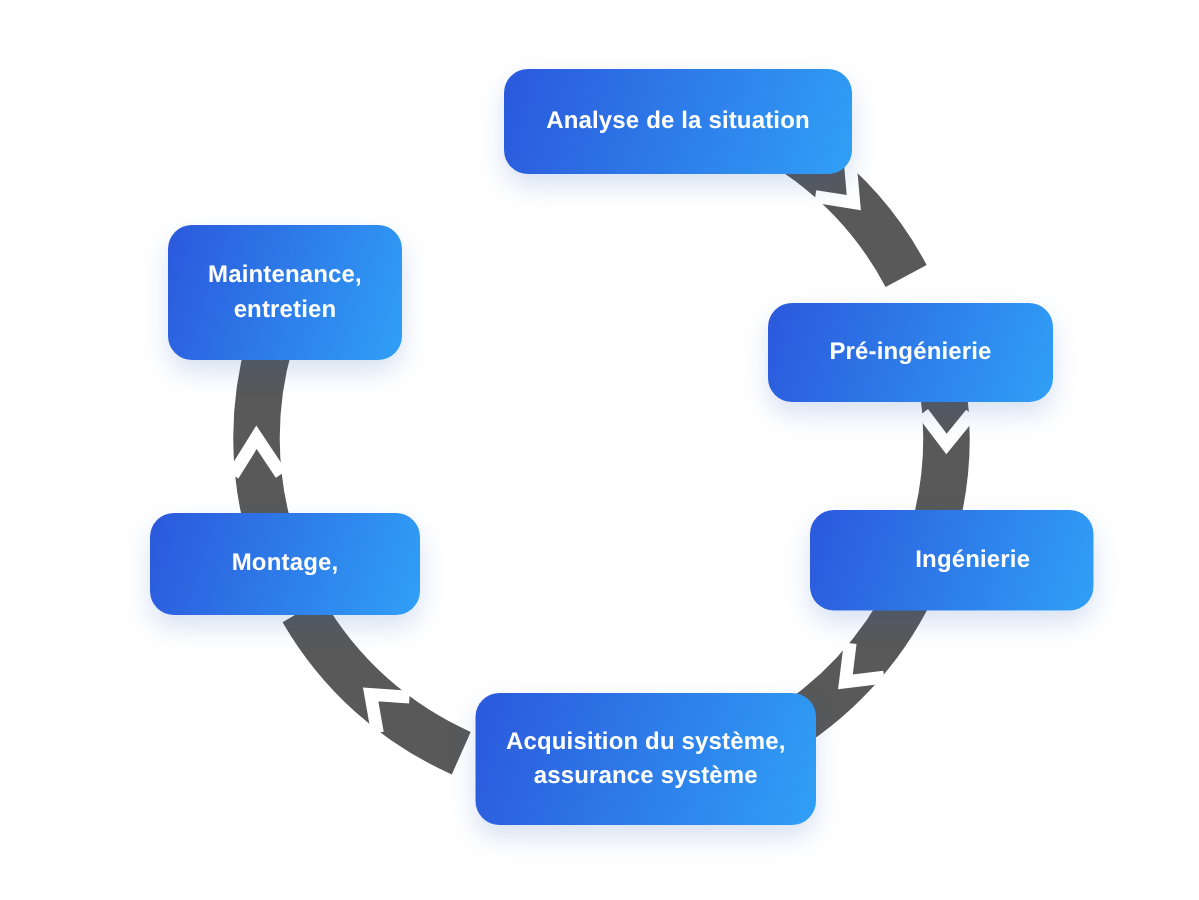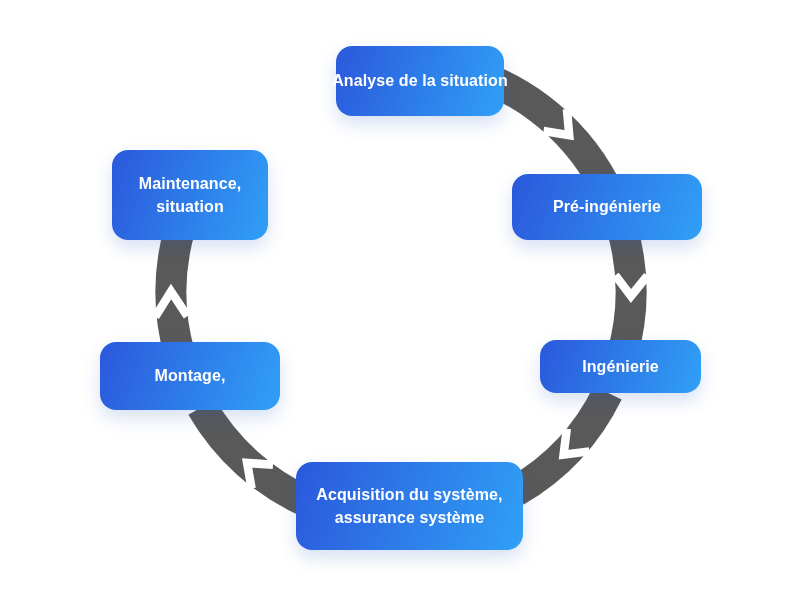--- a/index.html
+++ b/index.html
@@ -25,24 +25,24 @@
     color: #ffffff;
     font-weight: 700;
     font-size: 16px;
     line-height: 1.45;
     text-align: center;
     letter-spacing: 0.1px;
     box-shadow: 0 8px 18px rgba(34, 90, 190, 0.18);
   }
   .node .line { white-space: nowrap; }
   
-  #node-analyse      { left: 336px; top:  46px; width: 168px; height: 70px; }
+  #node-analyse      { left: 336px; top:  46px; width: 232px; height: 70px; }
   #node-pre          { left: 512px; top: 174px; width: 190px; height: 66px; }
-  #node-ingenierie   { left: 540px; top: 340px; width: 161px; height: 53px; }
-  #node-acquisition  { left: 296px; top: 462px; width: 227px; height: 88px; }
+  #node-ingenierie   { left: 540px; top: 340px; width: 161px; height: 67px; padding-left: 28px; }
+  #node-acquisition  { left: 317px; top: 462px; width: 227px; height: 88px; }
   #node-montage      { left: 100px; top: 342px; width: 180px; height: 68px; }
   #node-maintenance  { left: 112px; top: 150px; width: 156px; height: 90px; }
 </style>
 </head>
 <body>
 
 <div class="stage" style="background: rgb(255, 255, 255);">
 
   <svg class="arrow-layer" viewBox="0 0 799 600" xmlns="http://www.w3.org/2000/svg">
 
@@ -60,35 +60,35 @@
       <path d="M 589.4 451.4 L 563.6 454.6 L 566.8 428.8" stroke="#ffffff"></path>
       <path d="M 251.6 488.5 L 247.1 462.9 L 273.0 464.7" stroke="#ffffff"></path>
       <path d="M 155.3 316.8 L 171.0 291.5 L 187.4 316.2" stroke="#ffffff"></path>
     </g>
   </svg>
 
   <div class="node" id="node-analyse" style="background: linear-gradient(108deg, rgb(43, 88, 220) 0%, rgb(48, 160, 246) 100%); color: rgb(255, 255, 255);">
     <span class="line">Analyse de la situation</span>
   </div>
 
-  <div class="node" id="node-pre" style="background: linear-gradient(108deg, rgb(43, 88, 220) 0%, rgb(48, 160, 246) 100%); color: rgb(255, 255, 255);">
+  <div class="node" id="node-pre" style="background: linear-gradient(108deg, rgb(43, 88, 220) 0%, rgb(48, 160, 246) 100%); color: rgb(255, 255, 255); margin-top: 28px;">
     <span class="line">Pré-ingénierie</span>
   </div>
 
   <div class="node" id="node-ingenierie" style="background: linear-gradient(108deg, rgb(43, 88, 220) 0%, rgb(48, 160, 246) 100%); color: rgb(255, 255, 255);">
     <span class="line">Ingénierie</span>
   </div>
 
   <div class="node" id="node-acquisition" style="background: linear-gradient(108deg, rgb(43, 88, 220) 0%, rgb(48, 160, 246) 100%); color: rgb(255, 255, 255);">
     <span class="line">Acquisition du système,</span>
     <span class="line">assurance système</span>
   </div>
 
   <div class="node" id="node-montage" style="background: linear-gradient(108deg, rgb(43, 88, 220) 0%, rgb(48, 160, 246) 100%); color: rgb(255, 255, 255);">
     <span class="line">Montage,</span>
   </div>
 
   <div class="node" id="node-maintenance" style="background: linear-gradient(108deg, rgb(43, 88, 220) 0%, rgb(48, 160, 246) 100%); color: rgb(255, 255, 255);">
     <span class="line">Maintenance,</span>
-    <span class="line">situation</span>
+    <span class="line">entretien</span>
   </div>
 
 </div>
 
 </body></html>

